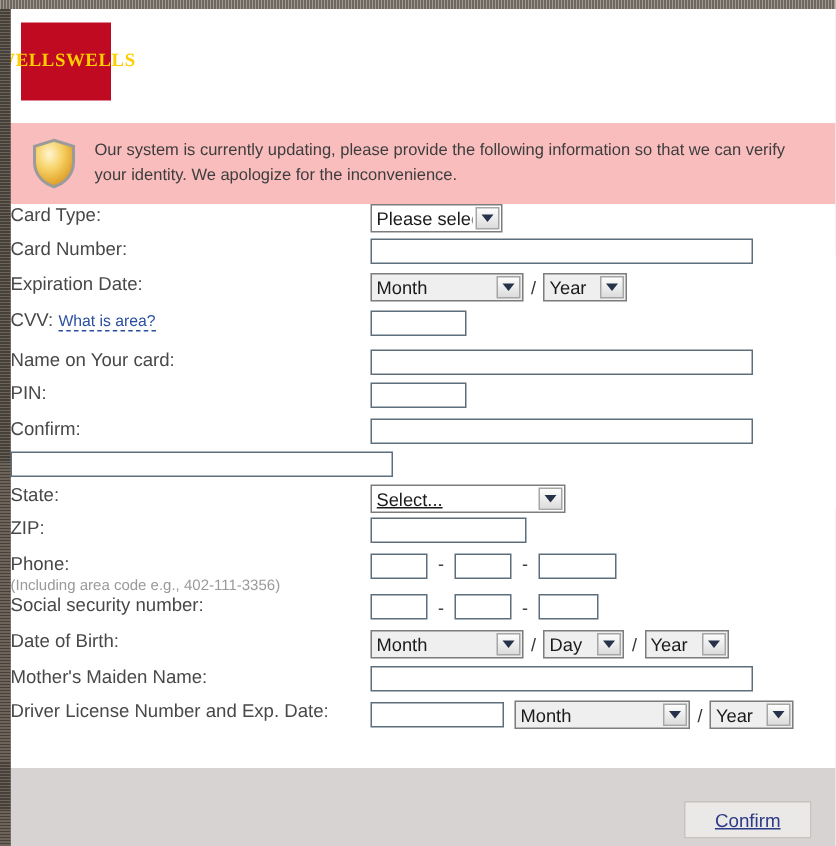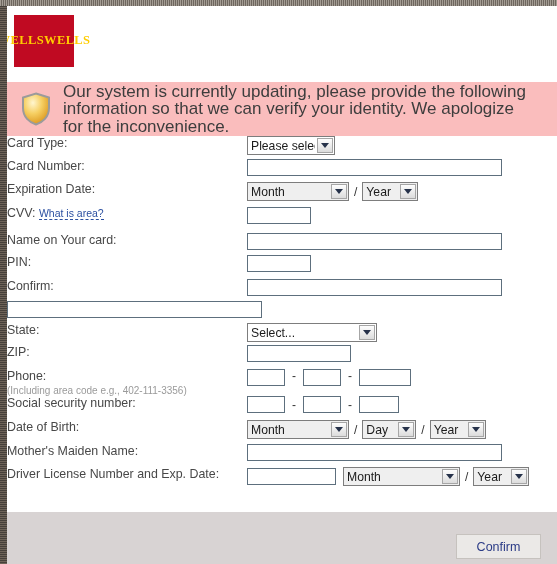--- a/index.html
+++ b/index.html
@@ -101,21 +101,21 @@
   }
   .shield {
     width: 30px;
     height: 34px;
     margin-left: 14px;
     margin-right: 12px;
     flex: 0 0 auto;
   }
   .banner-text {
     color: #3d3d3d;
-    font-size: 17px;
+    font-size: 11px;
     line-height: 17.5px;
     max-width: 465px;
   }
 
   
   .form {
     position: absolute;
     left: 0;
     top: 130px;
     width: 550px;
@@ -220,40 +220,41 @@
   .sel .arrow::after {
     content: "";
     width: 0; height: 0;
     border-left: 4px solid transparent;
     border-right: 4px solid transparent;
     border-top: 5px solid #26324a;
   }
   .sel-cardtype { width: 88px; }
   .sel-month    { width: 102px; background: #efefef; }
   .sel-year     { width: 56px;  background: #efefef; }
-  .sel-state    { width: 130px; }
+  .sel-state    { width: 130px; text-decoration: underline; }
   .sel-dobm     { width: 102px; background: #efefef; }
   .sel-dobd     { width: 54px;  background: #efefef; }
   .sel-doby     { width: 56px;  background: #efefef; }
   .sel-dlm      { width: 117px; background: #efefef; }
   .sel-dly      { width: 56px;  background: #efefef; }
 
   
   .confirm-btn {
     position: absolute;
     right: 16px;
     top: 22px;
     width: 85px;
     height: 25px;
     background: #ebe9e7;
     border: 1px solid #c6c2be;
     color: #2b3b86;
     font-size: 12.5px;
     font-family: "Liberation Sans", sans-serif;
     cursor: pointer;
+    text-decoration: underline;
   }
 </style>
 </head>
 <body>
 
 <div class="page">
 
   <div class="edge-left"></div>
   <div class="edge-top"></div>
 

